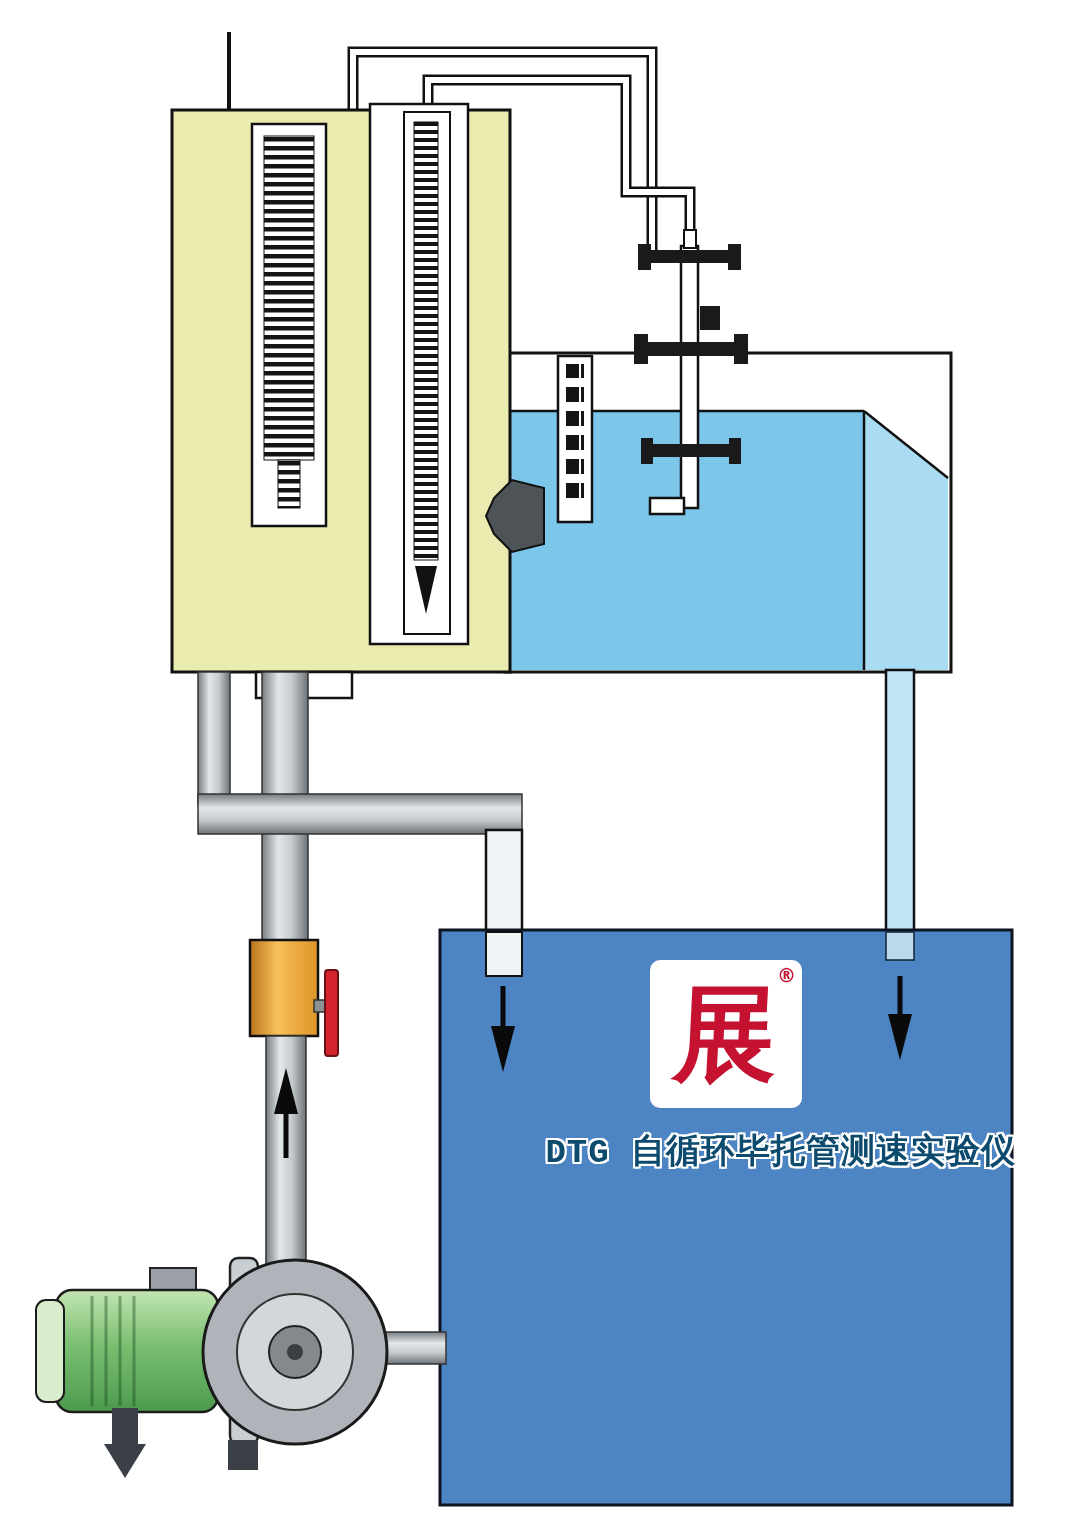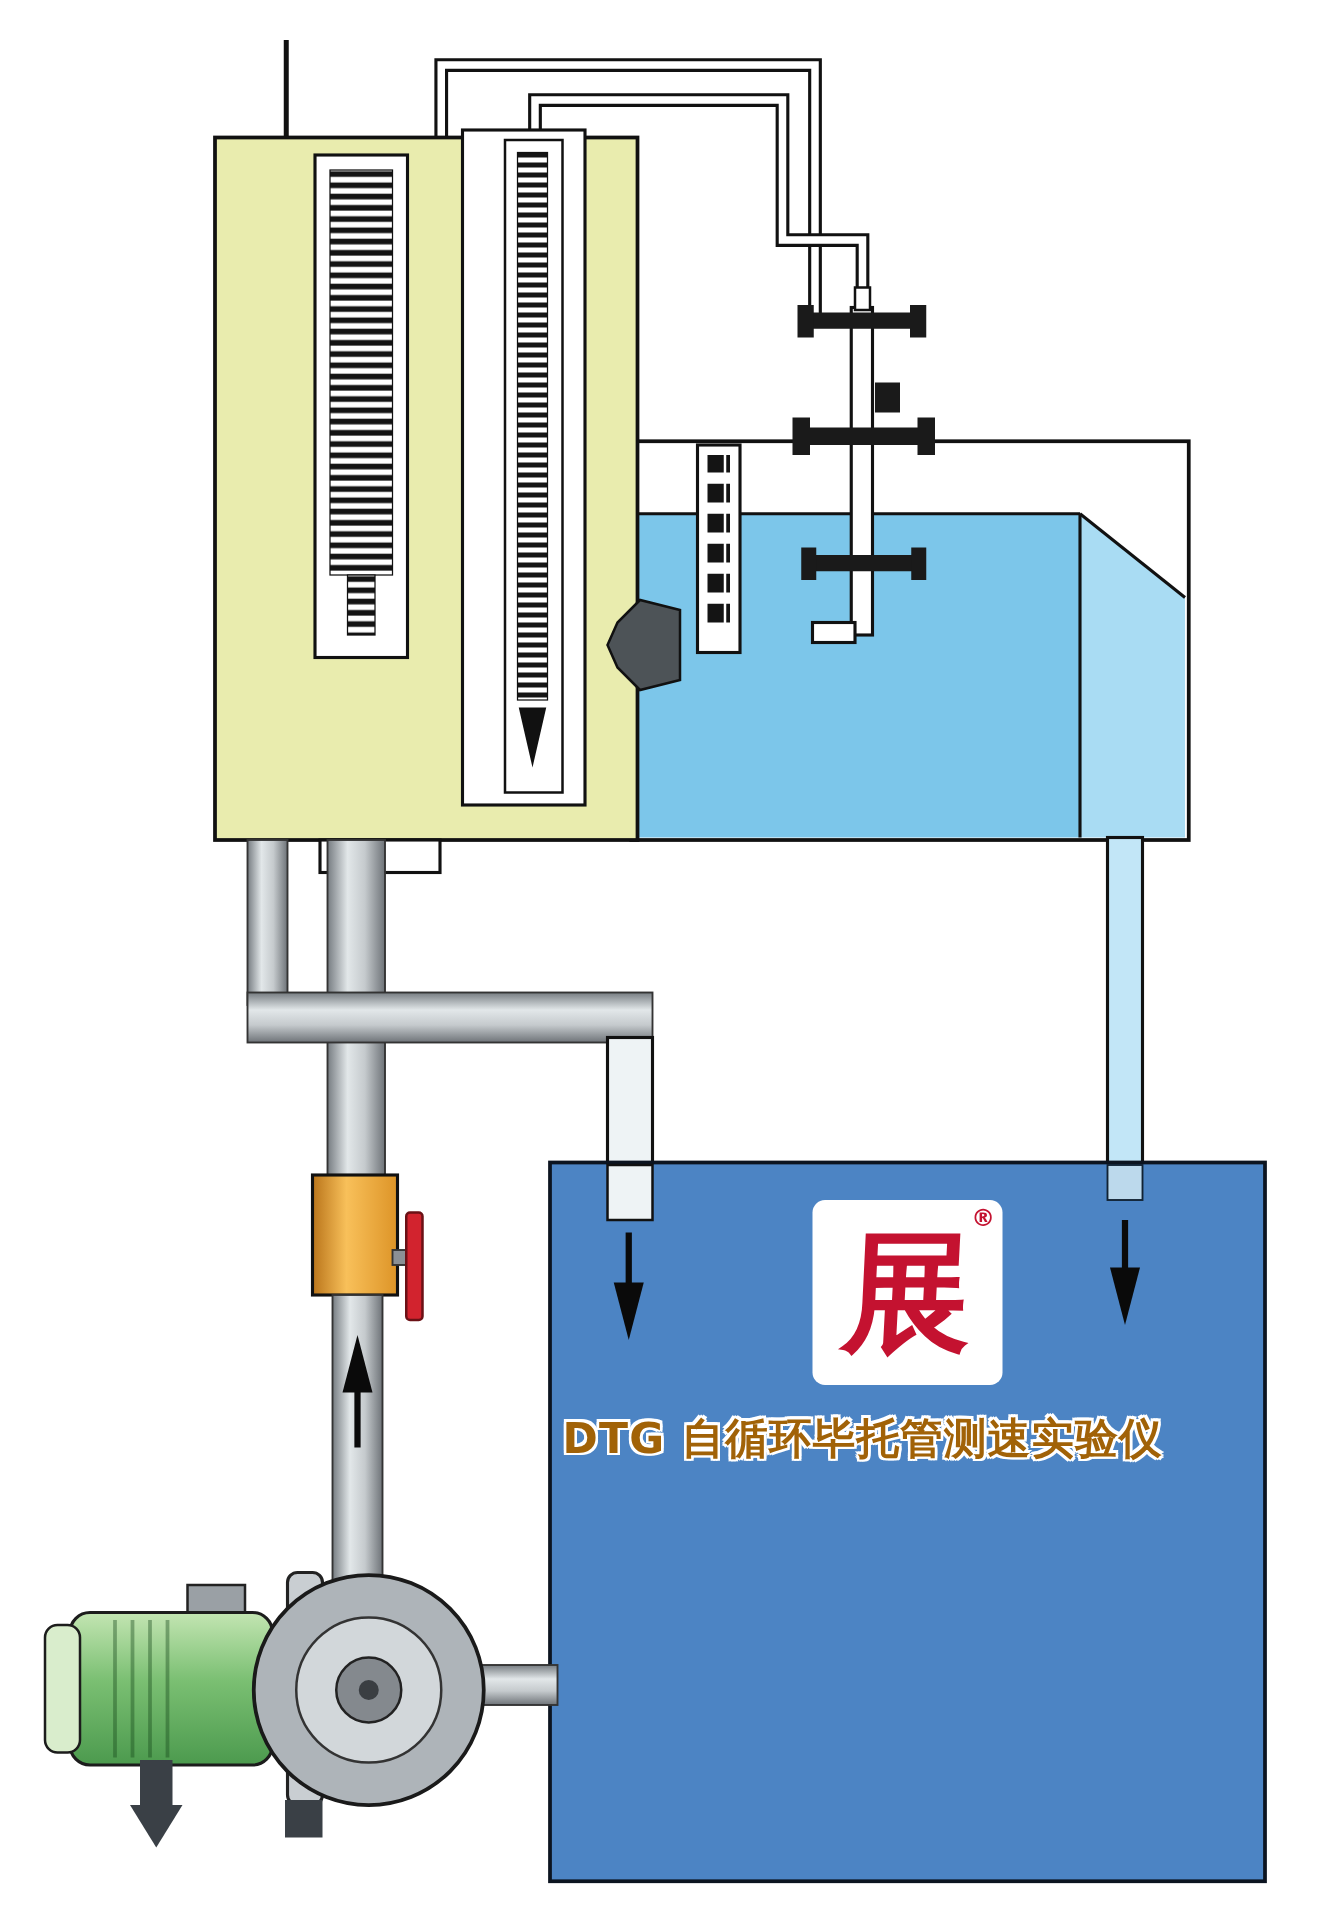--- a/index.html
+++ b/index.html
@@ -13,25 +13,26 @@
     background:#ffffff;border-radius:10px;display:flex;align-items:center;justify-content:center;
   }
   .logo-glyph{
     font-size:104px;font-weight:bold;color:#c41230;line-height:1;
     transform:skewX(-3deg);
   }
   .logo-reg{
     position:absolute;top:4px;right:6px;font-size:19px;color:#c41230;font-weight:bold;
   }
   .tank-label{
-    position:absolute;left:450px;top:1128px;width:566px;text-align:left;
-    font-size:34px;font-weight:bold;color:#a16207;letter-spacing:1px;
+    position:absolute;left:450px;top:1128px;width:566px;text-align:right;
+    font-size:34px;font-weight:bold;color:#0c4a6e;letter-spacing:1px;
     text-shadow:-2px 0 0 #fff,2px 0 0 #fff,0 -2px 0 #fff,0 2px 0 #fff,
                 -2px -2px 0 #fff,2px 2px 0 #fff,-2px 2px 0 #fff,2px -2px 0 #fff;
     white-space:nowrap;
+    font-family:Liberation Mono, monospace;
   }
 </style>
 </head>
 <body>
 
 <div id="stage">
 
 <svg width="1067" height="1535" viewBox="0 0 1067 1535">
   <defs>
     <linearGradient id="pipeV" x1="0" y1="0" x2="1" y2="0">

